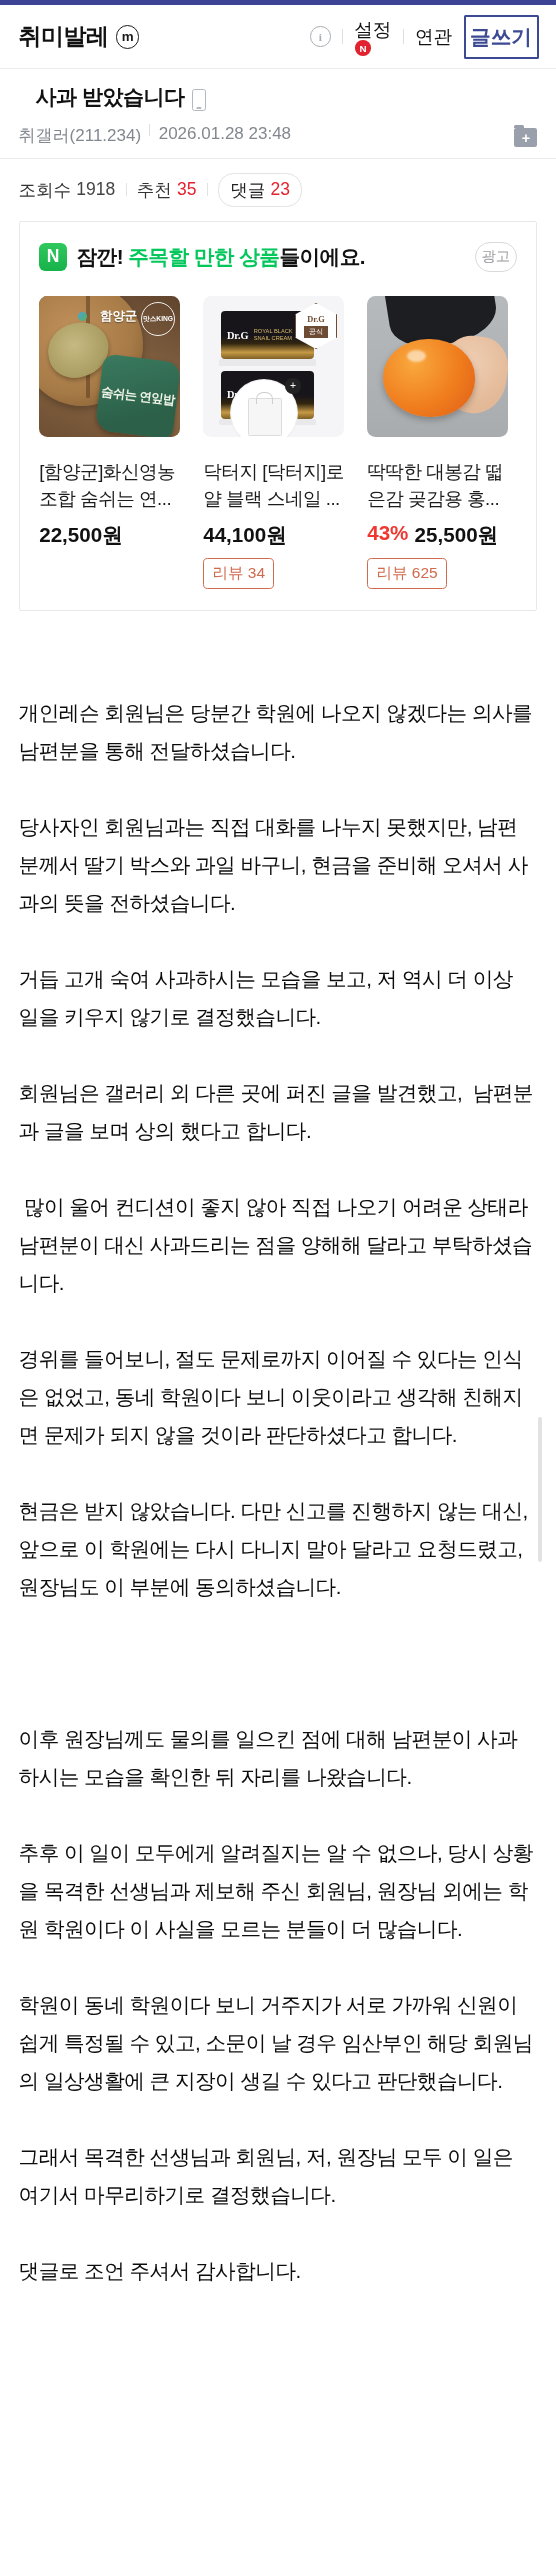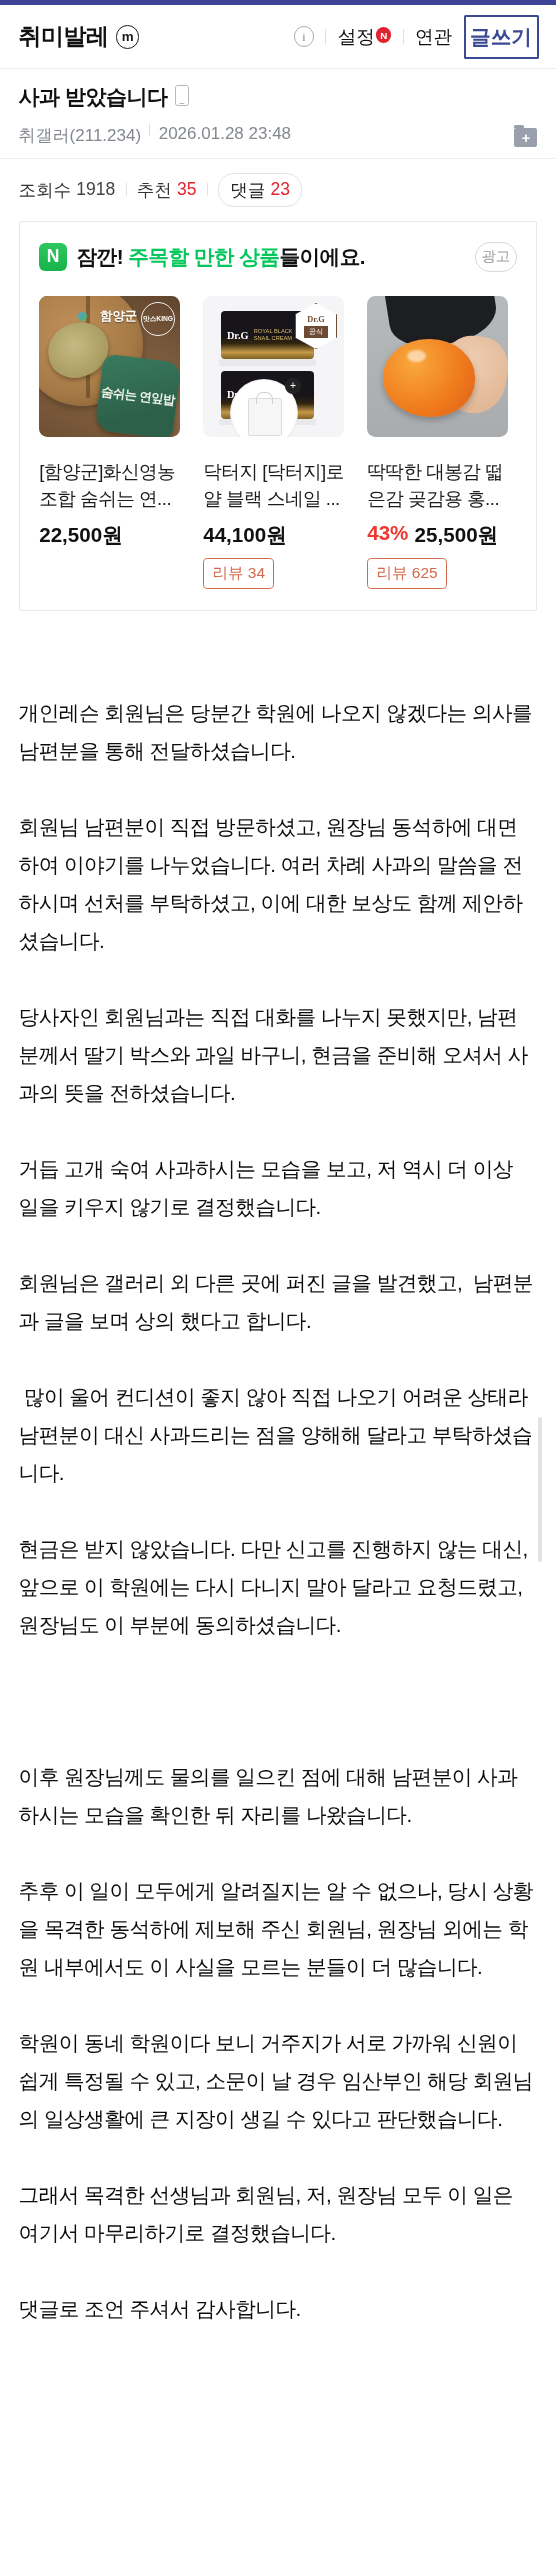--- a/index.html
+++ b/index.html
@@ -10,29 +10,29 @@
   .topbar{height:5.2px;background:#3d4495;}
 
   
   .gall-header{display:flex;align-items:center;justify-content:space-between;padding:0 17.5px 0 18.6px;height:63px;}
   .gall-title-wrap{display:flex;align-items:center;gap:7.2px;justify-content:center;}
   .gall-title{font-size:23px;font-weight:bold;color:#111;letter-spacing:-0.5px;}
   .minor-badge{display:inline-flex;align-items:center;justify-content:center;width:21.7px;height:21.7px;border:1.5px solid #1a1a1a;border-radius:50%;font-size:13.4px;font-weight:bold;color:#1a1a1a;line-height:1;}
   .header-actions{display:flex;align-items:center;gap:11.3px;}
   .info-icon{display:inline-flex;align-items:center;justify-content:center;width:18.6px;height:18.6px;border:1.5px solid #a9adb3;border-radius:50%;color:#a9adb3;font-size:11.3px;font-weight:bold;font-family:"Liberation Serif","DejaVu Serif",serif;}
   .vdiv{width:1px;height:14.4px;background:#dcdee2;}
-  .hlink{font-size:18.6px;color:#111;text-decoration:none;font-weight:500;display:inline-flex;align-items:center;}
+  .hlink{font-size:18.6px;color:#111;text-decoration:none;font-weight:500;display:inline-flex;align-items:flex-start;flex-direction:column;}
   .n-badge{display:inline-flex;align-items:center;justify-content:center;width:15.5px;height:15.5px;background:#e0232e;border-radius:50%;color:#fff;font-size:9.8px;font-weight:bold;margin-left:1px;margin-top:-3.1px;}
   .write-btn{display:inline-flex;align-items:center;justify-content:center;min-width:75px;height:44px;border:2.1px solid #3b4a92;border-radius:1.5px;color:#3b4a92;font-size:20.6px;font-weight:bold;text-decoration:none;background:#fff;box-sizing:border-box;}
 
   .hr{height:1px;background:#ececee;}
 
   
   .post-head{padding:13.4px 18.6px 11.3px;}
-  .post-title-row{display:flex;align-items:flex-start;gap:7.2px;}
+  .post-title-row{display:flex;align-items:flex-end;gap:7.2px;margin-left:17px;}
   .post-title{margin:0;font-size:21px;font-weight:bold;color:#111;letter-spacing:-0.5px;}
   .phone-icon{position:relative;display:inline-block;width:12.4px;height:19.6px;border:1.5px solid #b3b8bf;border-radius:2.6px;margin-top:2.1px;}
   .phone-icon::after{content:"";position:absolute;left:50%;bottom:1px;transform:translateX(-50%);width:5.2px;height:1.5px;background:#b3b8bf;border-radius:1px;}
   .post-meta-row{display:flex;align-items:flex-end;justify-content:space-between;margin-top:13.4px;}
   .meta-left{display:flex;gap:8.3px;font-size:17px;color:#83888f;}
   .vdiv2{width:1px;height:12.4px;background:#dcdee2;}
   .folder-icon{position:relative;display:inline-block;width:23px;height:18.6px;background:#9aa0ab;border-radius:2.1px;cursor:pointer;}
   .folder-icon::before{content:"";position:absolute;top:-3.6px;left:0;width:9.3px;height:3.6px;background:#9aa0ab;border-radius:1.5px 1.5px 0 0;}
   .folder-icon .plus{position:absolute;left:50%;top:50%;transform:translate(-50%,-52%);color:#fff;font-size:14.4px;font-weight:bold;line-height:1;}
 
@@ -247,29 +247,29 @@
             <span>25,500원</span>
           </div>
         <span class="review-badge">리뷰 625</span>
       </div>
 
     </div>
   </section>
 
   <article class="post-body" id="post-body">
       <p>개인레슨 회원님은 당분간 학원에 나오지 않겠다는 의사를 남편분을 통해 전달하셨습니다.</p>
-      <p>회원님 남편분이 직접 방문하셨고, 원장님 동석하에 대면하여 이야기를 나누었습니다. 여러 차례 사과의 말씀을 전하시며 선처를 부탁하셨고, 이에 대한 보상도 함께 제안하셨습니다.</p>
       <p>당사자인 회원님과는 직접 대화를 나누지 못했지만, 남편분께서 딸기 박스와 과일 바구니, 현금을 준비해 오셔서 사과의 뜻을 전하셨습니다.</p>
       <p>거듭 고개 숙여 사과하시는 모습을 보고, 저 역시 더 이상 일을 키우지 않기로 결정했습니다.</p>
       <p>회원님은 갤러리 외 다른 곳에 퍼진 글을 발견했고,  남편분과 글을 보며 상의 했다고 합니다.</p>
       <p> 많이 울어 컨디션이 좋지 않아 직접 나오기 어려운 상태라 남편분이 대신 사과드리는 점을 양해해 달라고 부탁하셨습니다.</p>
+      <p>경위를 들어보니, 절도 문제로까지 이어질 수 있다는 인식은 없었고, 동네 학원이다 보니 이웃이라고 생각해 친해지면 문제가 되지 않을 것이라 판단하셨다고 합니다.</p>
       <p>현금은 받지 않았습니다. 다만 신고를 진행하지 않는 대신, 앞으로 이 학원에는 다시 다니지 말아 달라고 요청드렸고, 원장님도 이 부분에 동의하셨습니다.</p>
       <p class="blank"></p>
       <p>이후 원장님께도 물의를 일으킨 점에 대해 남편분이 사과하시는 모습을 확인한 뒤 자리를 나왔습니다.</p>
-      <p>추후 이 일이 모두에게 알려질지는 알 수 없으나, 당시 상황을 목격한 동석하에 제보해 주신 회원님, 원장님 외에는 학원 내부에서도 이 사실을 모르는 분들이 더 많습니다.</p>
+      <p>추후 이 일이 모두에게 알려질지는 알 수 없으나, 당시 상황을 목격한 선생님과 제보해 주신 회원님, 원장님 외에는 학원 학원이다 이 사실을 모르는 분들이 더 많습니다.</p>
       <p>학원이 동네 학원이다 보니 거주지가 서로 가까워 신원이 쉽게 특정될 수 있고, 소문이 날 경우 임산부인 해당 회원님의 일상생활에 큰 지장이 생길 수 있다고 판단했습니다.</p>
       <p>그래서 목격한 선생님과 회원님, 저, 원장님 모두 이 일은 여기서 마무리하기로 결정했습니다.</p>
       <p>댓글로 조언 주셔서 감사합니다.</p>
     </article>
 
   <div class="scroll-thumb"></div>
 
 </div>
 
 

